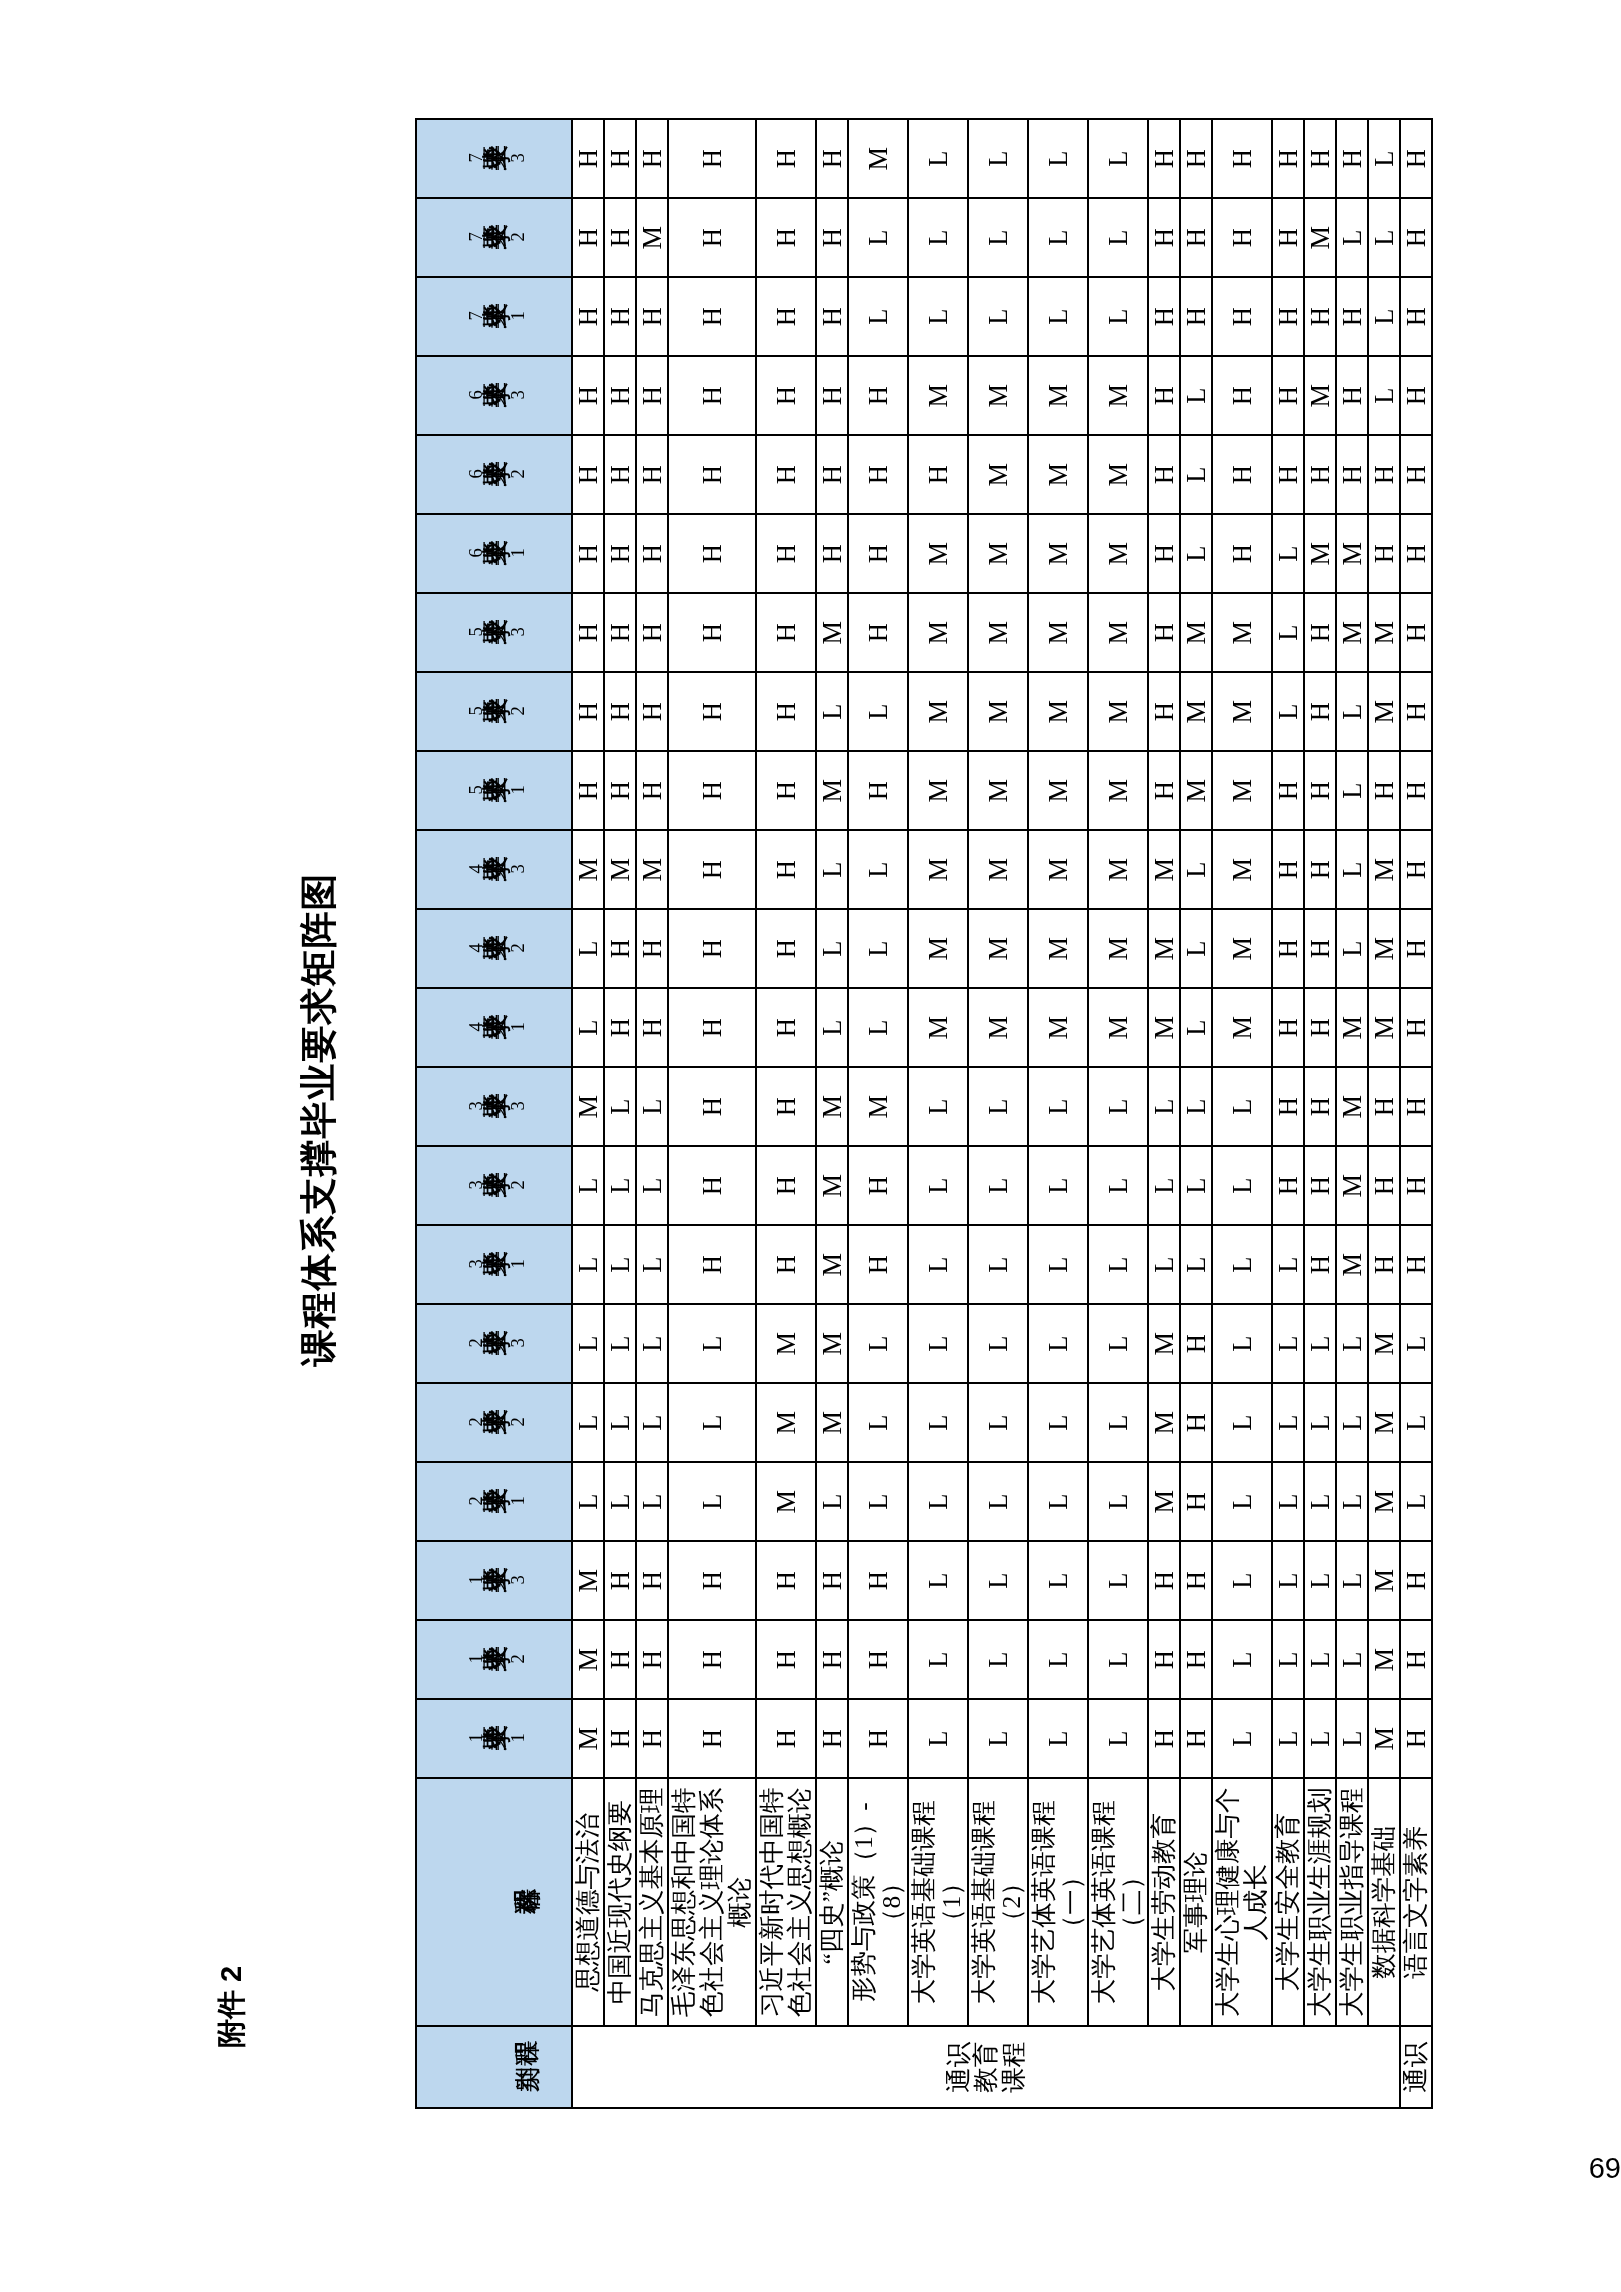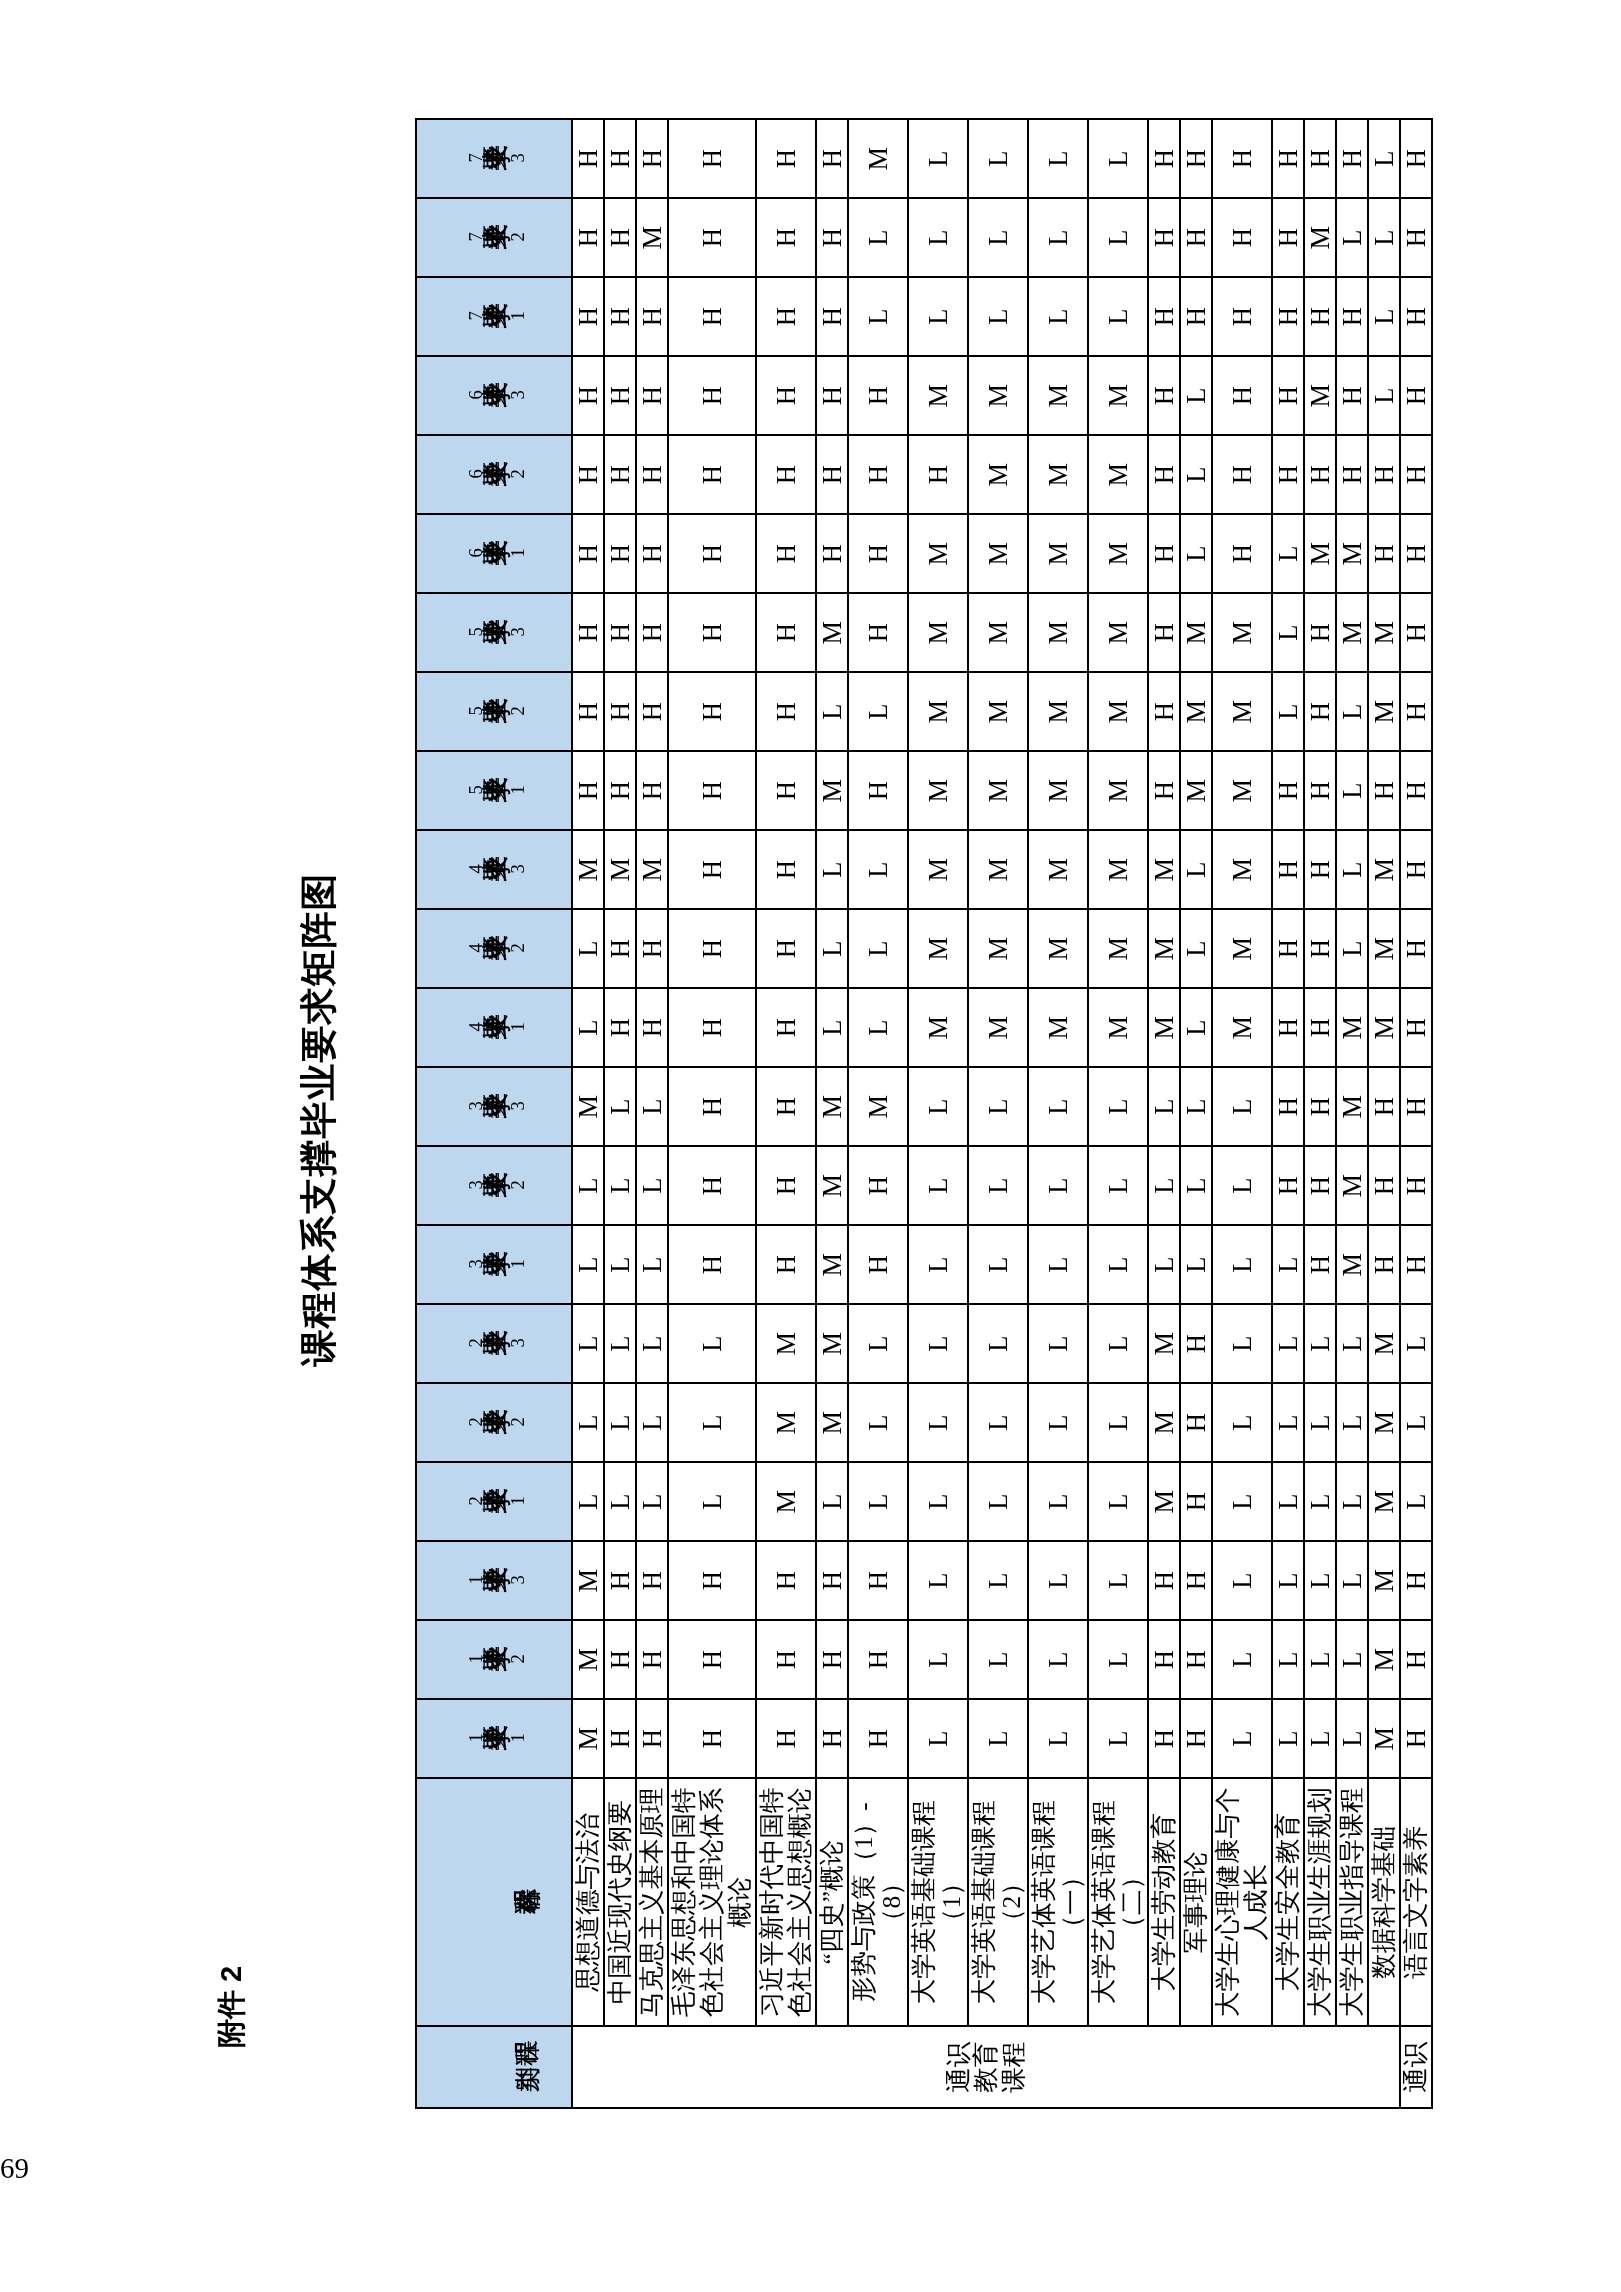--- a/index.html
+++ b/index.html
@@ -42,22 +42,22 @@
   }
   td.val{
     text-align:center;vertical-align:middle;font-size:26.5px;line-height:28px;
     font-family:"Liberation Serif", serif;
   }
   td.cat{
     text-align:center;vertical-align:middle;font-size:25.5px;line-height:27.4px;
     white-space:pre-line;
   }
   .page-number{
-    position:absolute;left:0;top:2152px;width:100%;text-align:left;
-    font-size:29px;font-family:Liberation Serif, serif;
+    position:absolute;left:0;top:2152px;width:100%;text-align:right;
+    font-size:29px;font-family:Liberation Sans, sans-serif;
   }
 </style>
 </head>
 <body>
 
 <div class="rot">
   <div class="attachment">附件 2</div>
   <div class="doc-title">课程体系支撑毕业要求矩阵图</div>
   <table class="matrix">
     <colgroup id="matrix-cols">

